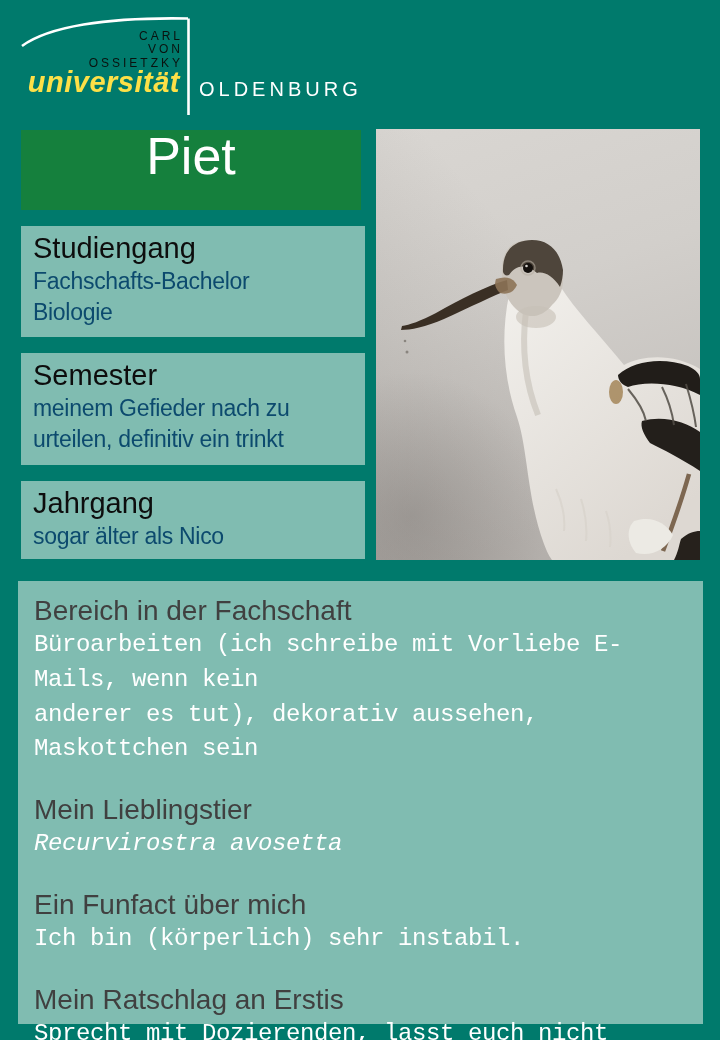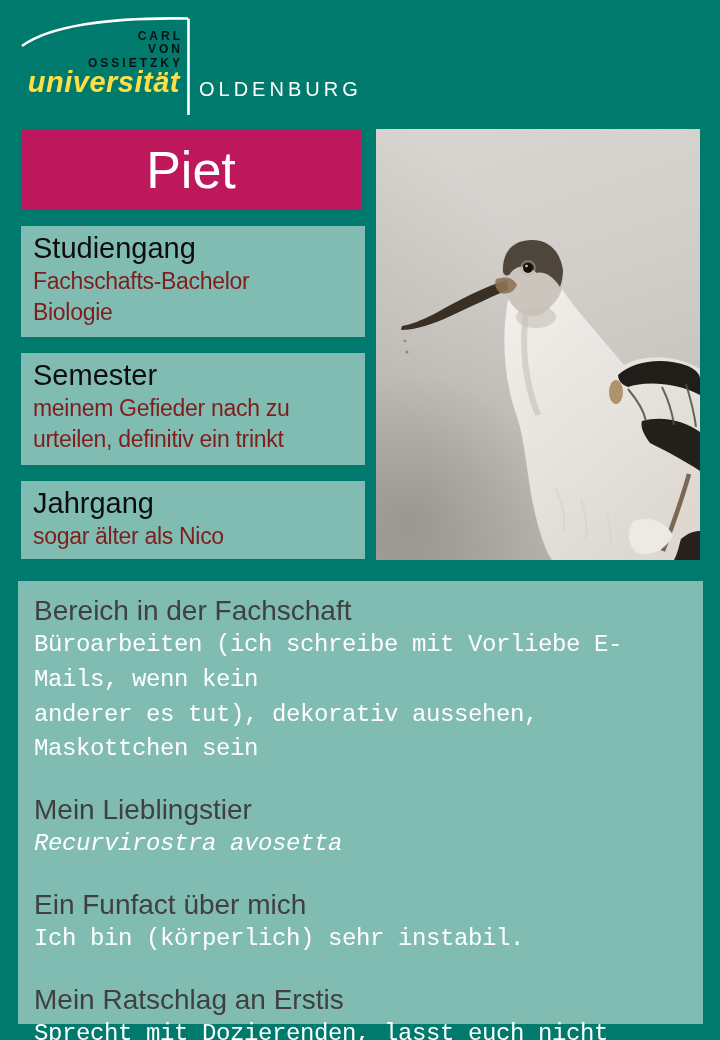--- a/index.html
+++ b/index.html
@@ -2,38 +2,38 @@
 <html lang="de"><head>
 <meta charset="utf-8">
 <style>
   html,body{margin:0;padding:0;}
   body{width:720px;height:1040px;font-family:"Liberation Sans",sans-serif;}
   .poster{position:relative;width:720px;height:1040px;background:#007a6c;overflow:hidden;}
 
   
   .logo-svg{position:absolute;left:0;top:0;}
   .logo-pre{position:absolute;left:0;top:30px;width:180px;text-align:right;
-            font-size:12px;letter-spacing:3px;line-height:13.4px;color:#0a120f;font-weight:700;}
+            font-size:12px;letter-spacing:3px;line-height:13.4px;color:#0a120f;font-weight:400;}
   .logo-pre div{margin-right:-3px;}
   .logo-universitaet{position:absolute;left:0;top:66px;width:180px;text-align:right;
             font-size:29px;font-style:italic;font-weight:600;color:#fde047;letter-spacing:0.5px;margin-right:-1px;}
   .logo-oldenburg{position:absolute;left:199px;top:78px;font-size:20px;letter-spacing:4px;color:#ffffff;}
 
   
-  .name-box{position:absolute;left:21px;top:130px;width:340px;height:80px;background:#be185d;
-            display:flex;align-items:center;justify-content:center;}
+  .name-box{position:absolute;left:21px;top:130px;width:340px;height:80px;background:#15803d;
+            display:flex;justify-content:center;}
   .name-box .name{color:#ffffff;font-size:52px;line-height:1;}
 
   .info-box{position:absolute;left:21px;width:344px;background:#80bcb1;box-sizing:border-box;
             padding:5px 6px 0 12px;}
   .info-box.b1{top:226px;height:111px;}
   .info-box.b2{top:353px;height:112px;}
   .info-box.b3{top:481px;height:78px;}
   .box-label{font-size:29px;line-height:1.2;color:#0d0d0d;}
-  .box-value{font-size:23px;line-height:1.35;color:#7f1d1d;letter-spacing:-0.3px;white-space:pre-line;}
+  .box-value{font-size:23px;line-height:1.35;color:#0c4a6e;letter-spacing:-0.3px;white-space:pre-line;}
 
   
   .photo{position:absolute;left:376px;top:129px;width:324px;height:431px;}
 
   
   .details-box{position:absolute;left:18px;top:581px;width:685px;height:443px;background:#80bcb1;
             box-sizing:border-box;padding:12px 18px 0 16px;}
   .detail-section{margin-bottom:25px;}
   .detail-label{font-size:28px;line-height:1.25;color:#404040;}
   .detail-value{font-size:24px;line-height:1.45;color:#ffffff;letter-spacing:-0.4px;white-space:pre-line;font-family:Liberation Mono, monospace;}

